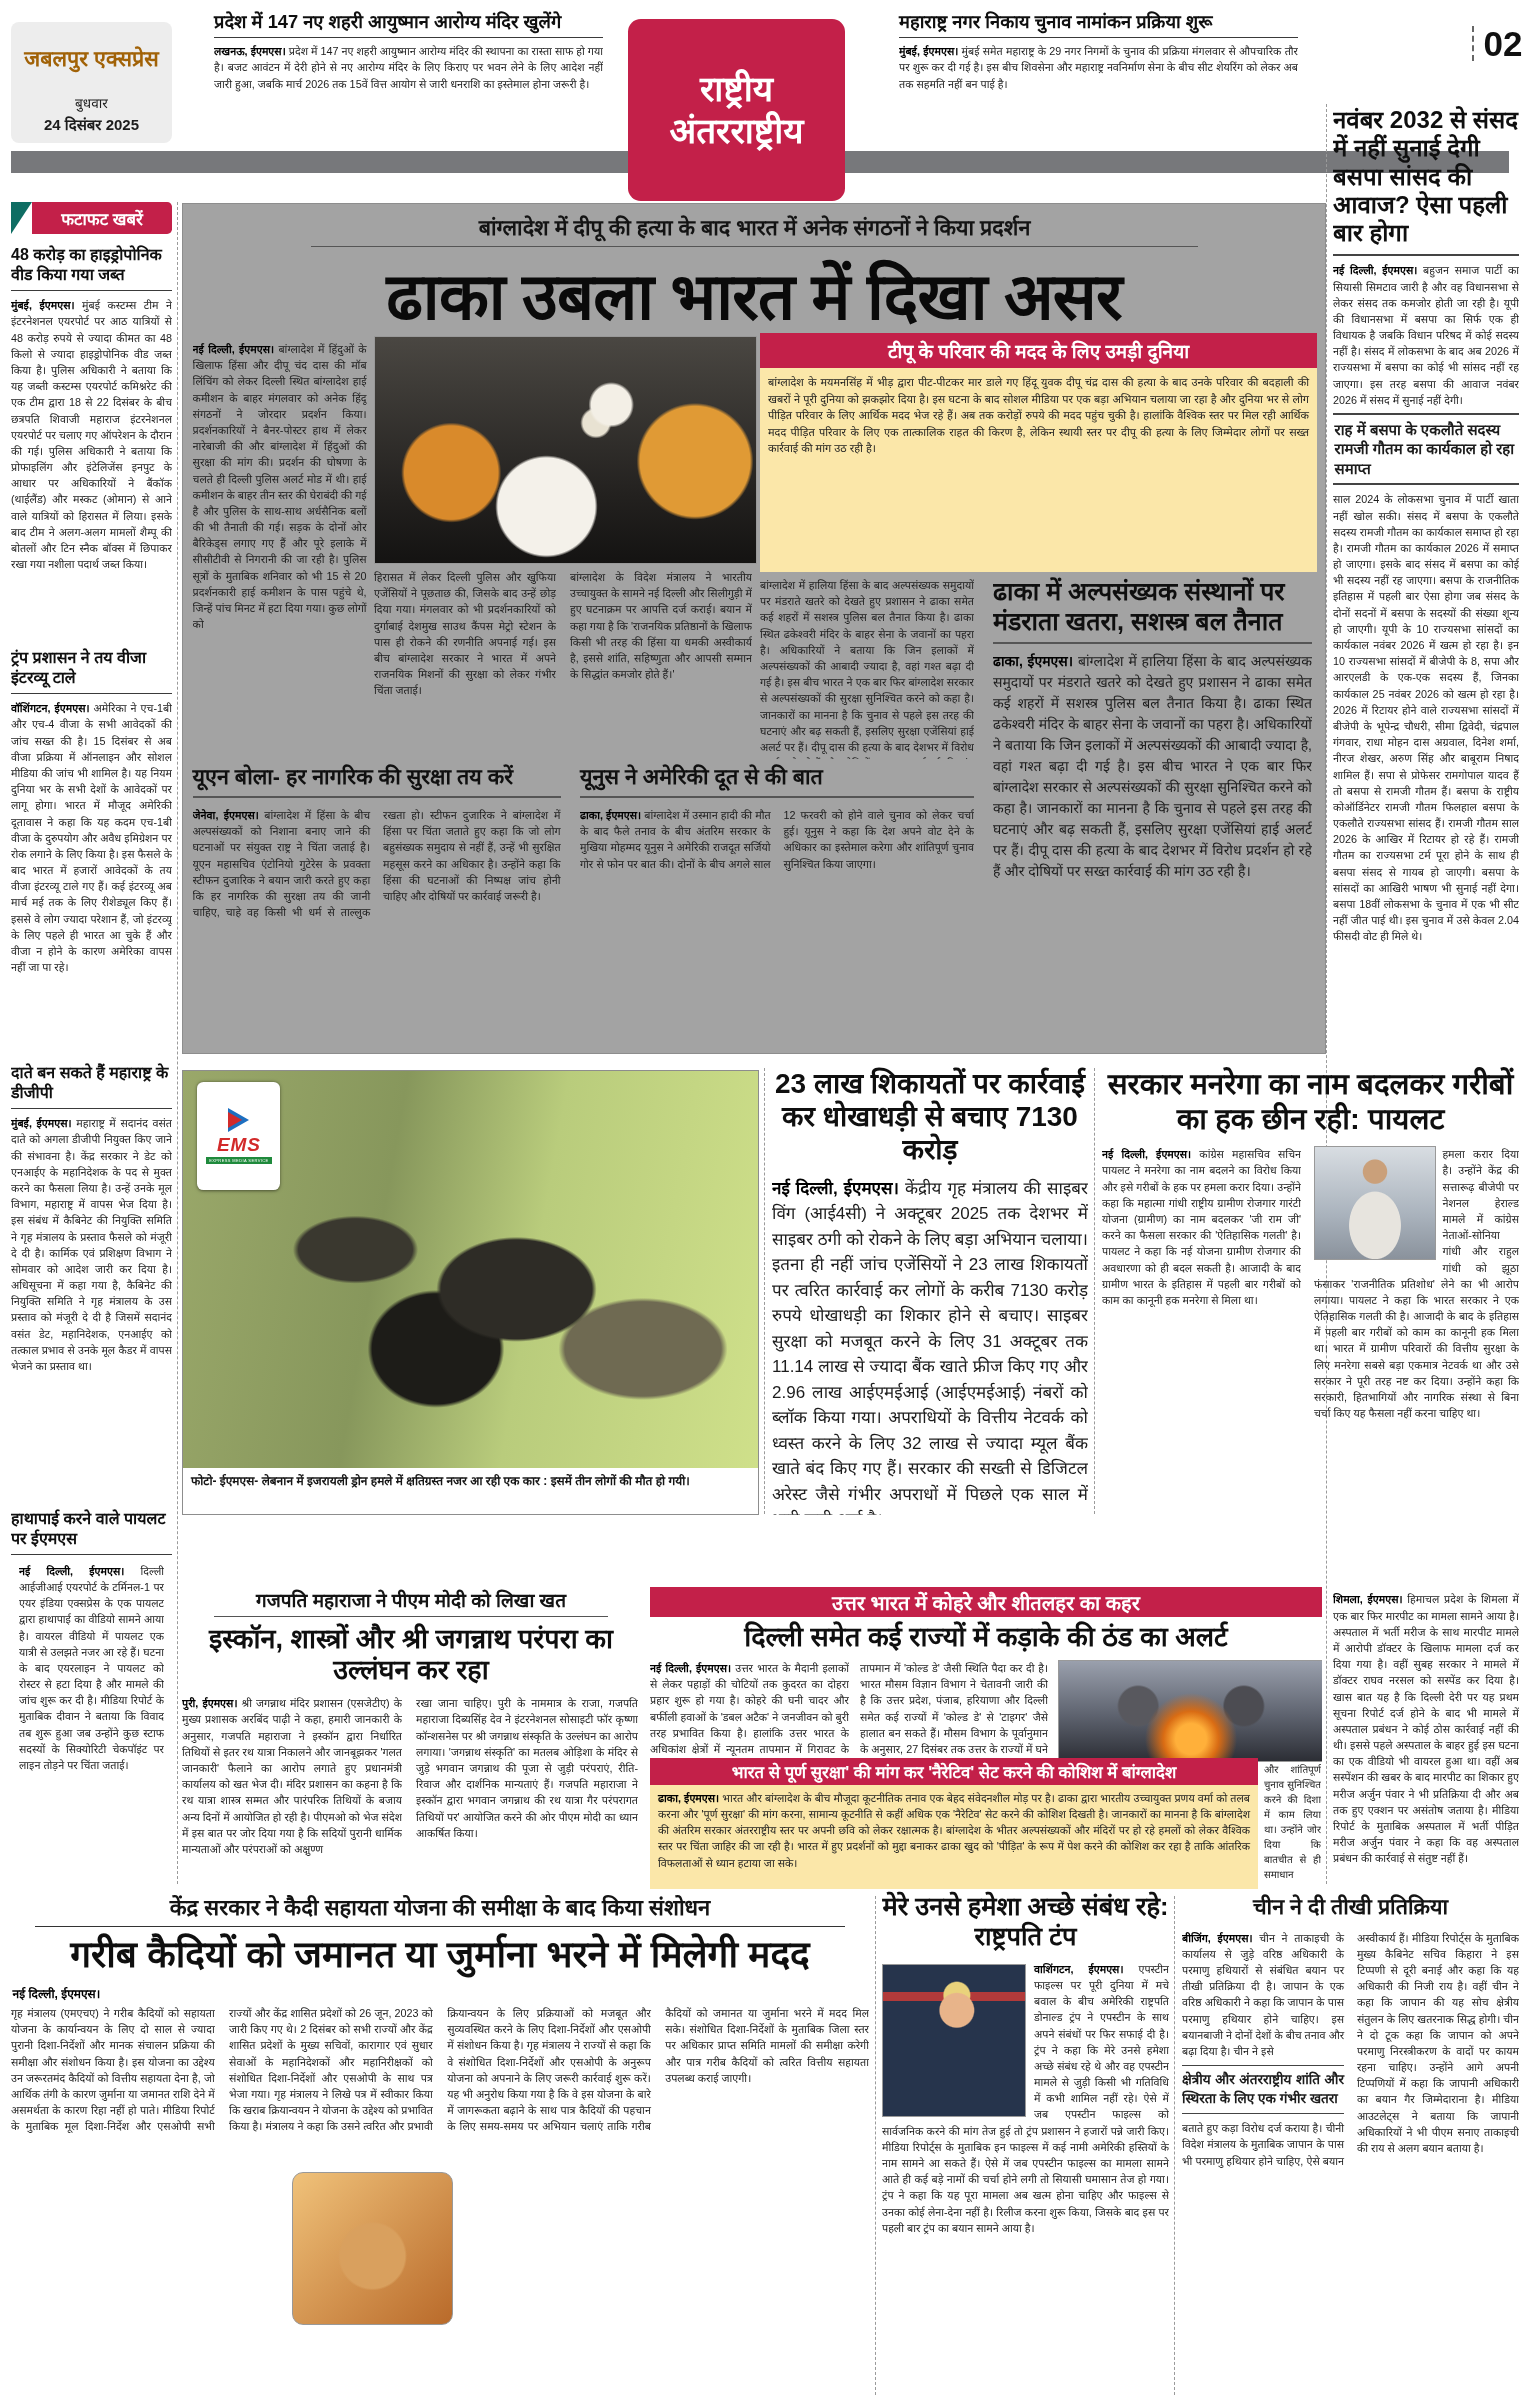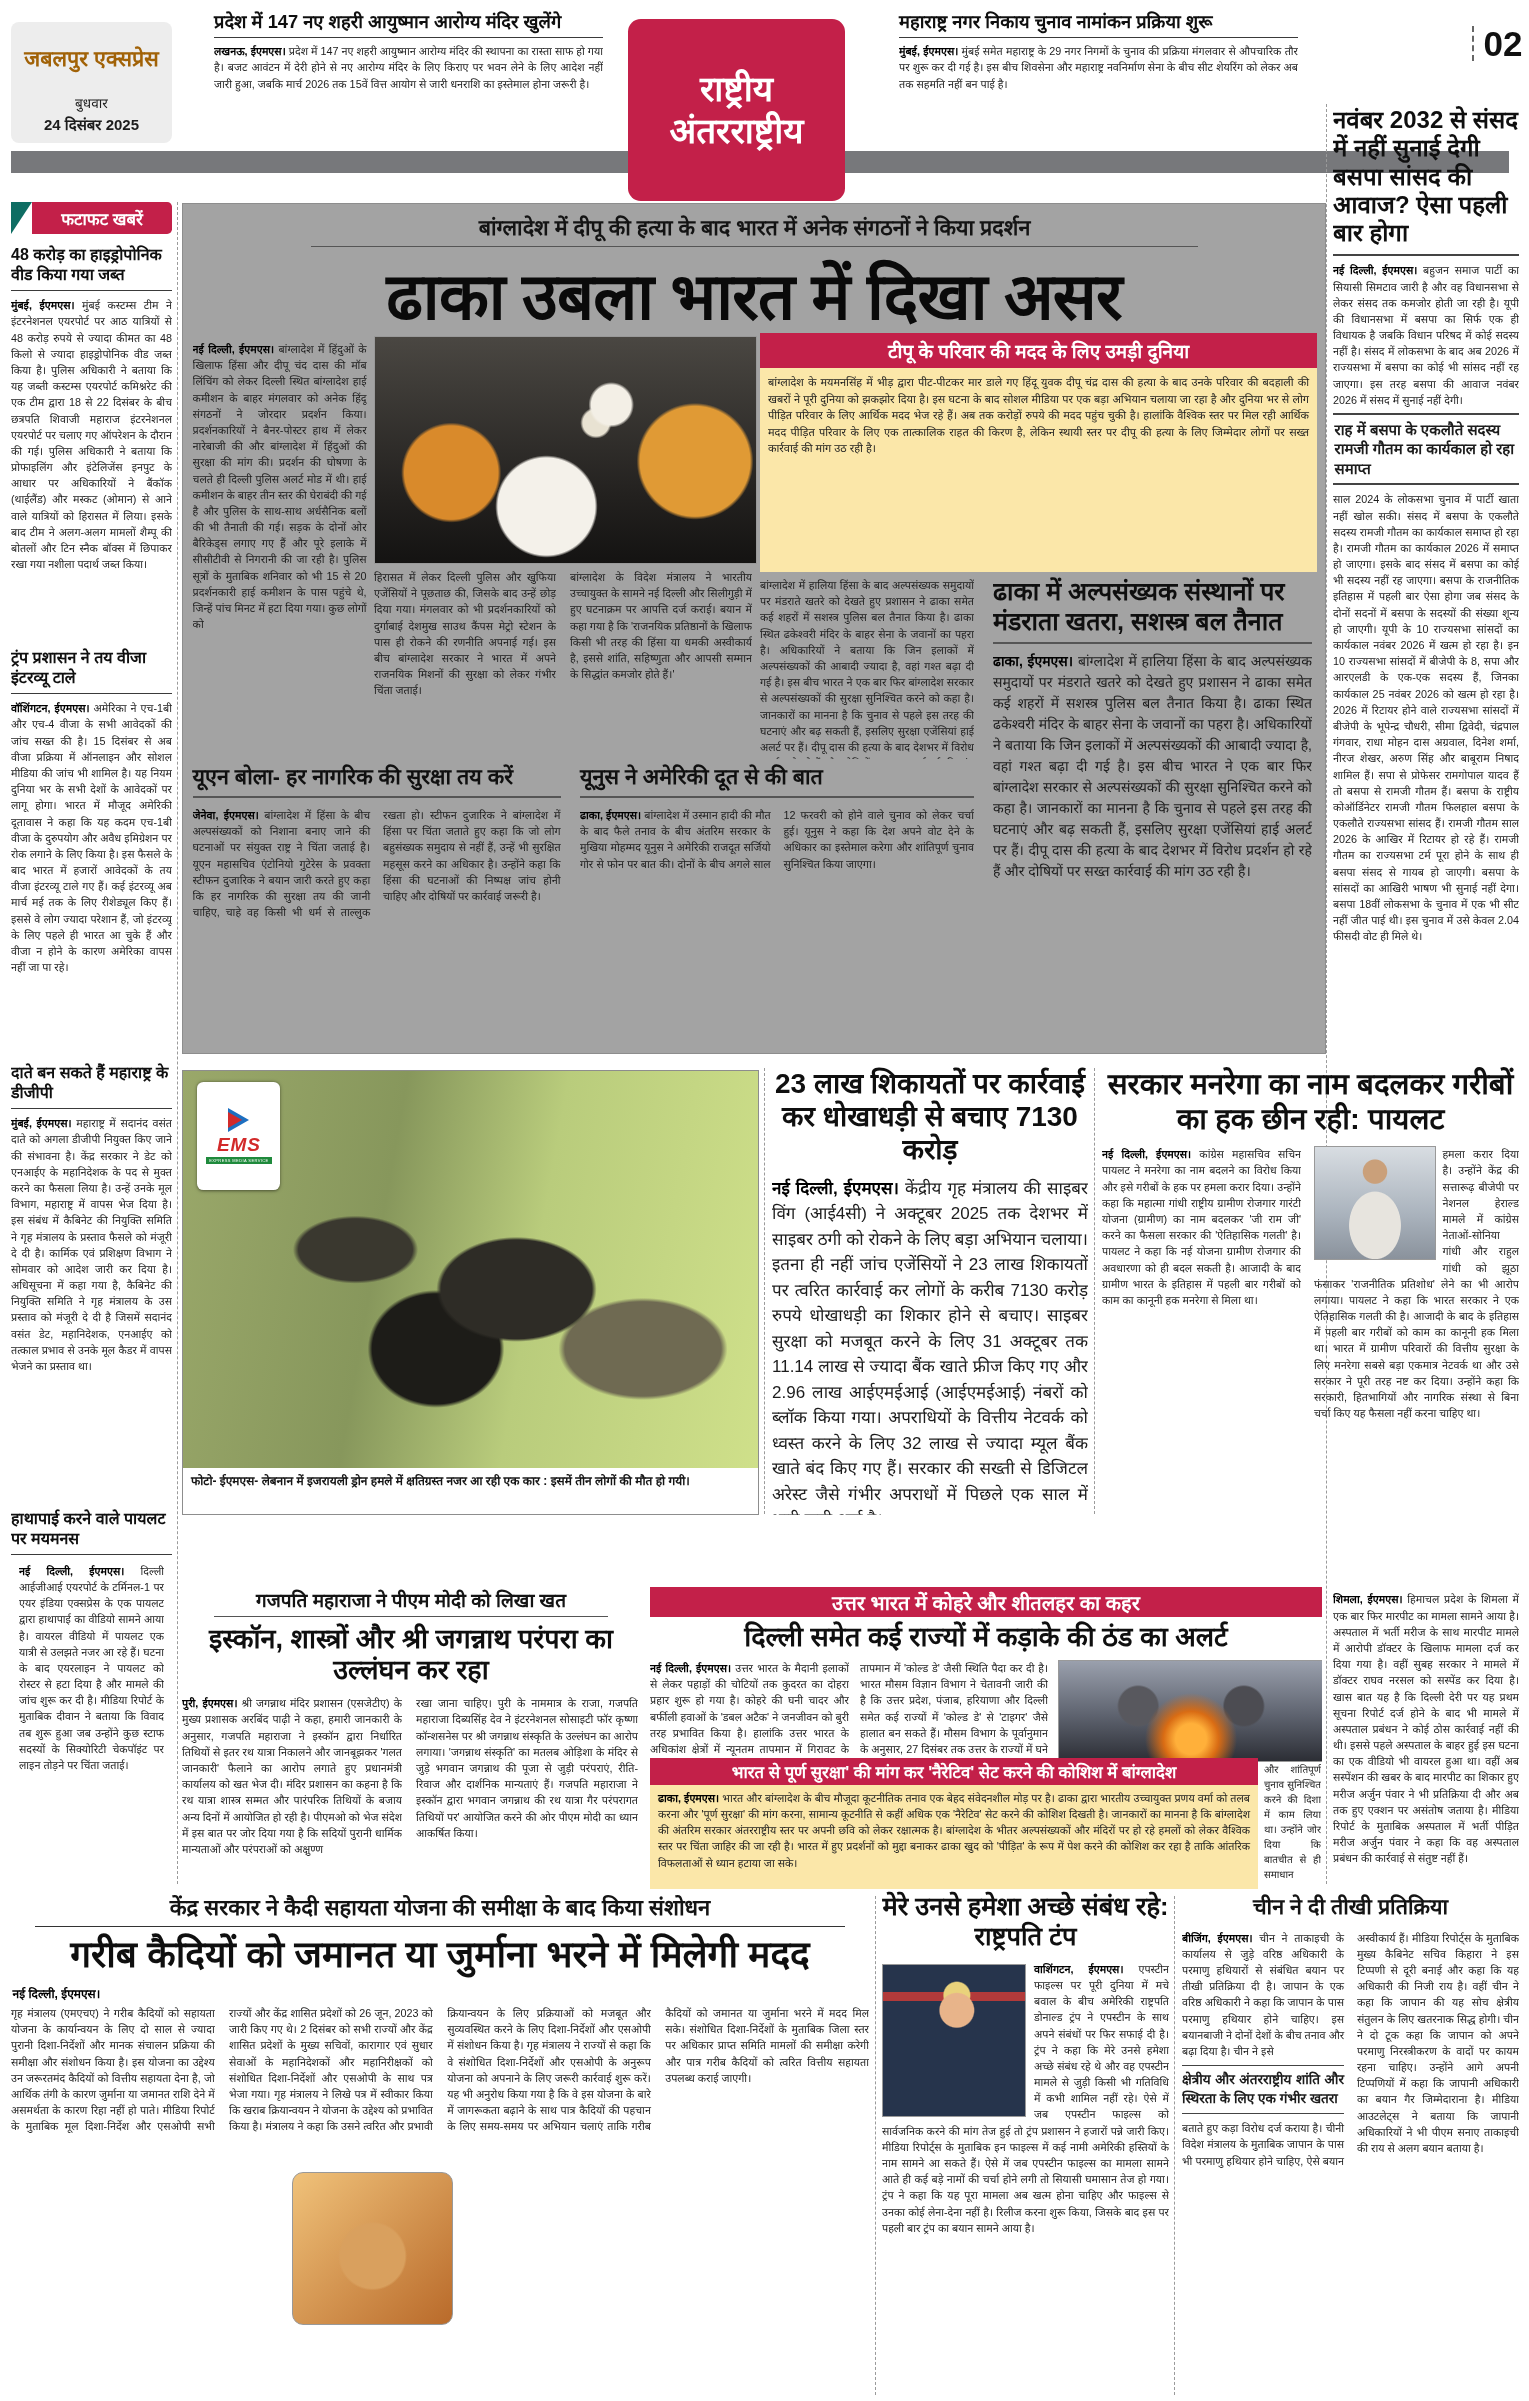--- a/index.html
+++ b/index.html
@@ -140,21 +140,21 @@
 
     <div style="height:446px;overflow:hidden;">
       <div class="qn-h">दाते बन सकते हैं महाराष्ट्र के डीजीपी</div>
       <p class="body-text" style="margin:0;">
         <span class="dl">मुंबई, ईएमएस।</span>
         <span>महाराष्ट्र में सदानंद वसंत दाते को अगला डीजीपी नियुक्त किए जाने की संभावना है। केंद्र सरकार ने डेट को एनआईए के महानिदेशक के पद से मुक्त करने का फैसला लिया है। उन्हें उनके मूल विभाग, महाराष्ट्र में वापस भेज दिया है। इस संबंध में कैबिनेट की नियुक्ति समिति ने गृह मंत्रालय के प्रस्ताव फैसले को मंजूरी दे दी है। कार्मिक एवं प्रशिक्षण विभाग ने सोमवार को आदेश जारी कर दिया है। अधिसूचना में कहा गया है, कैबिनेट की नियुक्ति समिति ने गृह मंत्रालय के उस प्रस्ताव को मंजूरी दे दी है जिसमें सदानंद वसंत डेट, महानिदेशक, एनआईए को तत्काल प्रभाव से उनके मूल कैडर में वापस भेजने का प्रस्ताव था।</span>
       </p>
     </div>
 
     <div style="height:375px;overflow:hidden;">
-      <div class="qn-h">हाथापाई करने वाले पायलट पर मयमनस</div>
+      <div class="qn-h">हाथापाई करने वाले पायलट पर ईएमएस</div>
       <p class="body-text" style="margin:8px;">
         <span class="dl">नई दिल्ली, ईएमएस।</span>
         <span>दिल्ली आईजीआई एयरपोर्ट के टर्मिनल-1 पर एयर इंडिया एक्सप्रेस के एक पायलट द्वारा हाथापाई का वीडियो सामने आया है। वायरल वीडियो में पायलट एक यात्री से उलझते नजर आ रहे हैं। घटना के बाद एयरलाइन ने पायलट को रोस्टर से हटा दिया है और मामले की जांच शुरू कर दी है। मीडिया रिपोर्ट के मुताबिक दीवान ने बताया कि विवाद तब शुरू हुआ जब उन्होंने कुछ स्टाफ सदस्यों के सिक्योरिटी चेकपॉइंट पर लाइन तोड़ने पर चिंता जताई।</span>
       </p>
     </div>
   </div>
 
   <div class="abs dashv" style="left:177px;top:202px;height:1682px;"></div>
   <div class="abs dashv" style="left:1326px;top:104px;height:1780px;"></div>
 

